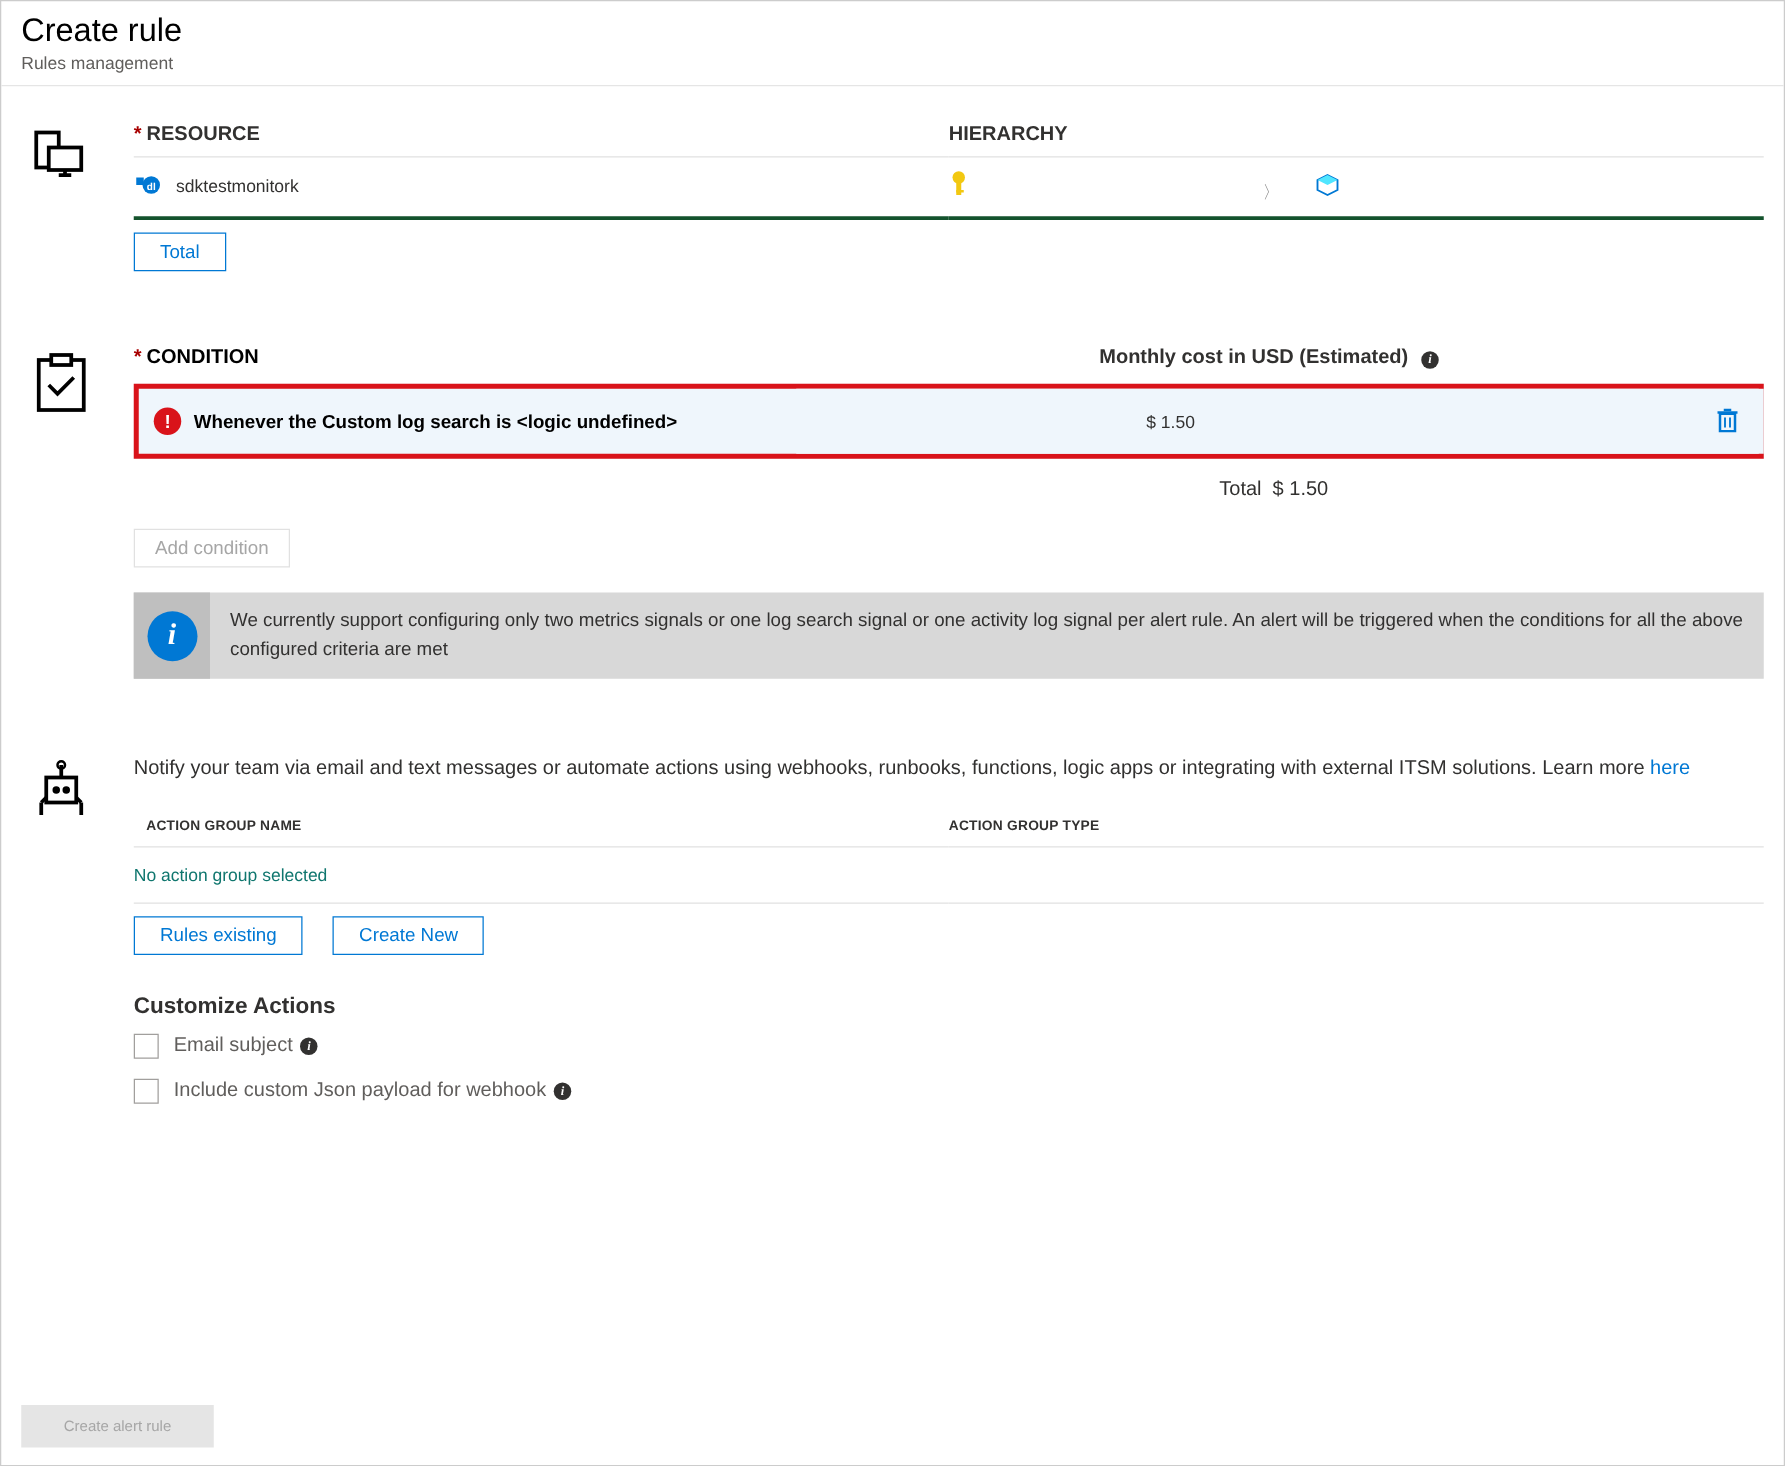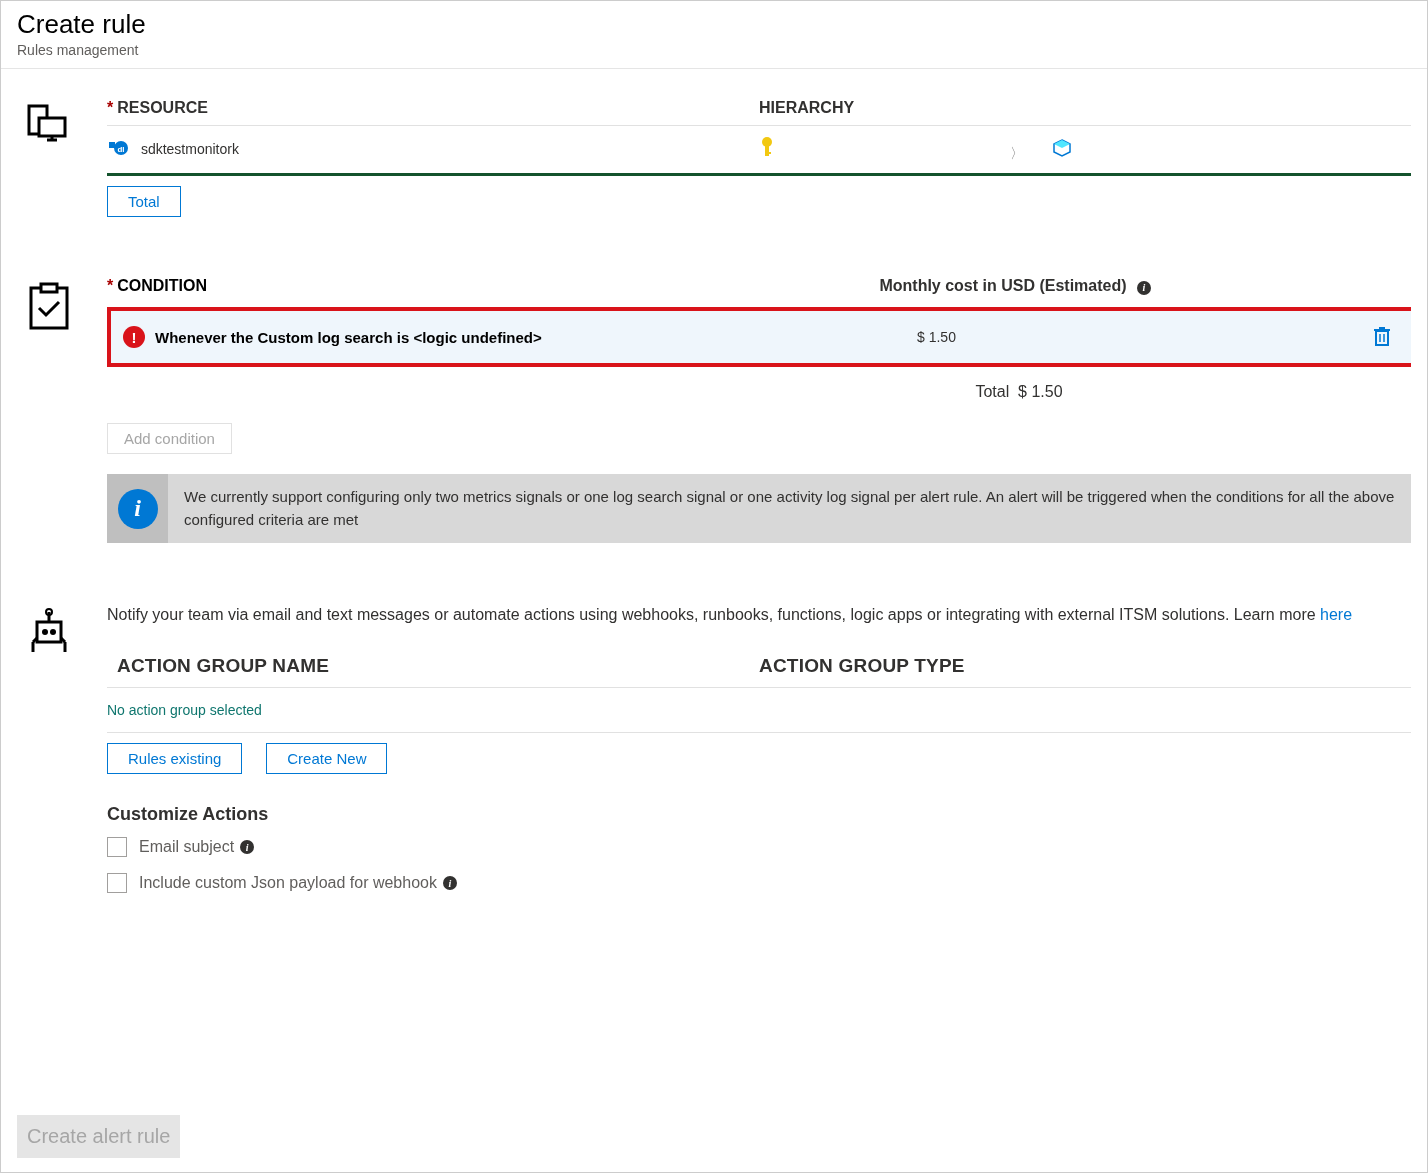--- a/index.html
+++ b/index.html
@@ -192,21 +192,21 @@
     }
     .desc {
       font-size: 16px;
       color: #323130;
       margin-bottom: 18px;
       line-height: 1.5;
     }
     .desc a { color: #0078d4; text-decoration: none; }
     .ag-table th {
       text-align: left;
-      font-size: 19px;
+      font-size: 11px;
       font-weight: 700;
       padding: 10px 0;
       letter-spacing: 0.2px;
     }
     .ag-table {
       width: 100%;
       border-collapse: collapse;
     }
     .ag-table td {
       border-top: 1px solid #e1e1e1;
@@ -250,22 +250,22 @@
       font-weight: bold;
       margin-left: 6px;
     }
     .footer-btn {
       position: absolute;
       bottom: 14px;
       left: 16px;
       background: #e5e5e5;
       color: #a6a6a6;
       border: none;
-      padding: 10px 10px;
-      font-size: 20px;
+      padding: 10px 34px;
+      font-size: 12px;
     }
     .res-icon {
       display: inline-block;
       width: 20px;
       height: 20px;
       vertical-align: middle;
       margin-right: 10px;
     }
     .key-icon { color: #f2c811; font-size: 18px; }
     .chevron { color: #888; margin: 0 24px; }

